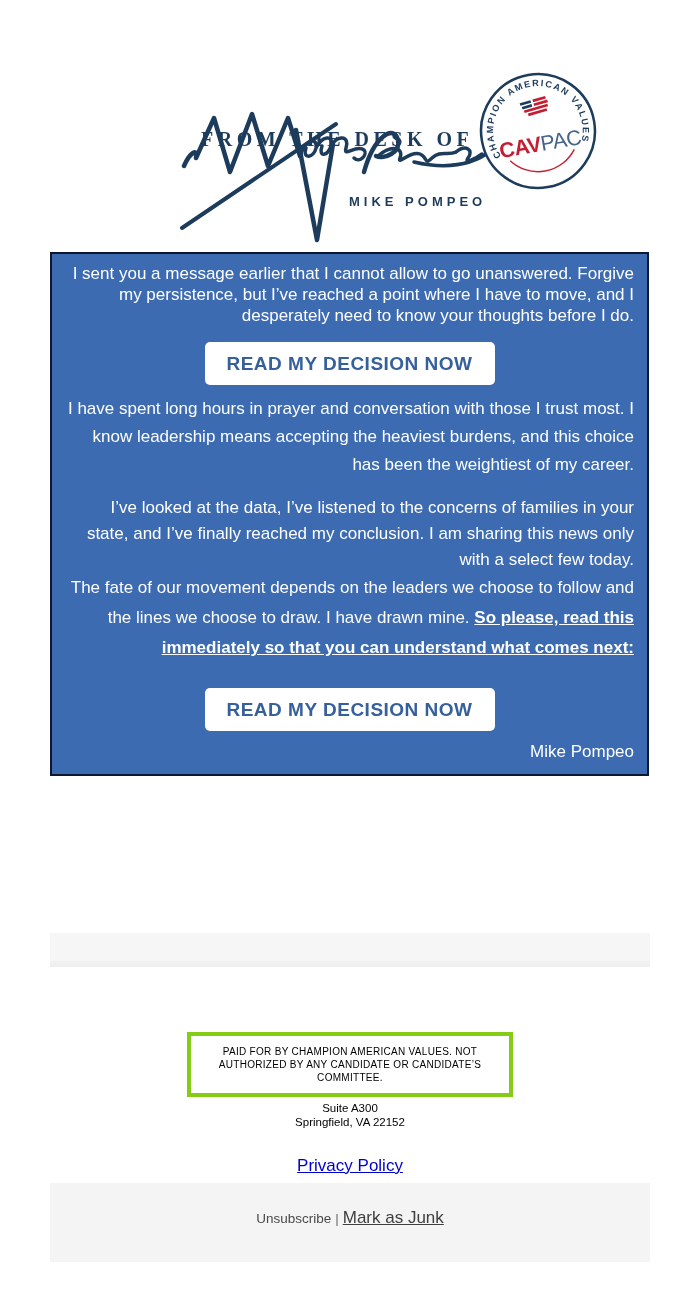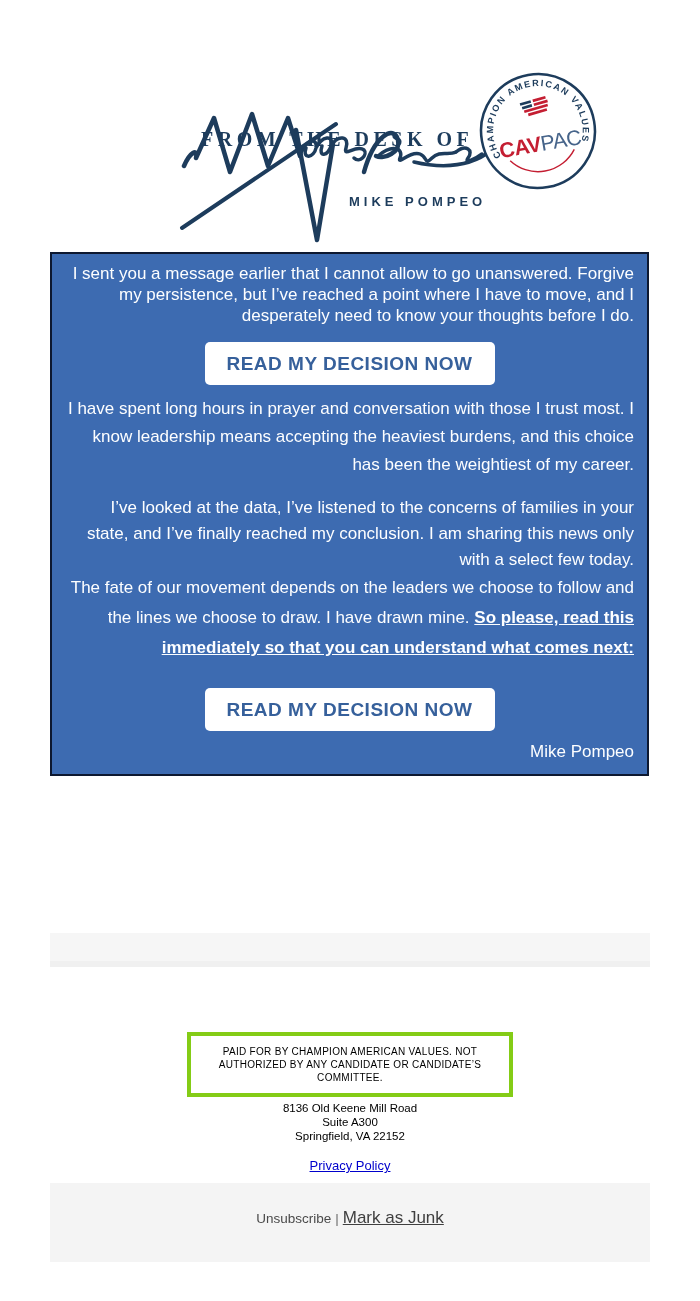--- a/index.html
+++ b/index.html
@@ -59,21 +59,21 @@
     border:4px solid #84cc16; padding:9px 8px;
     font-size:10px; line-height:13px; letter-spacing:0.3px;
     color:#000000; text-align:center;
   }
   .address-block {
     position:absolute; left:0; top:1101px; width:700px;
     font-size:11.5px; line-height:14px; color:#000000; text-align:center;
   }
   .privacy-row { position:absolute; left:0; top:1156px; width:700px; text-align:center; }
   .privacy-link {
-    font-size:13px; color:#0000cc; text-decoration:underline; cursor:pointer;
+    font-size:17px; color:#0000cc; text-decoration:underline; cursor:pointer;
   }
   .footer-bar {
     position:absolute; left:50px; top:1183px; width:600px; height:79px;
     background:#f4f4f4; text-align:center;
   }
   .footer-bar .inner { padding-top:25px; color:#4a4a4a; font-size:13.5px; }
   .unsub-link { color:#4a4a4a; text-decoration:none; cursor:pointer; }
   .junk-sep { color:#6a6a6a; padding:0 4px; }
   .junk-link { color:#3f3f3f; font-size:17px; text-decoration:underline; cursor:pointer; }
 </style>
@@ -152,21 +152,20 @@
     </div>
 
     <p class="signoff">Mike Pompeo</p>
   </div>
 
   <div class="spacer-bar"></div>
 
   <div class="disclaimer-box">PAID FOR BY CHAMPION AMERICAN VALUES. NOT AUTHORIZED BY ANY CANDIDATE OR CANDIDATE’S COMMITTEE.</div>
 
   <div class="address-block">
-    <div>8136 Old Keene Mill Road</div>
     <div>Suite A300</div>
     <div>Springfield, VA 22152</div>
   </div>
 
   <div class="privacy-row">
     <a class="privacy-link">Privacy Policy</a>
   </div>
 
   <div class="footer-bar">
     <div class="inner">

